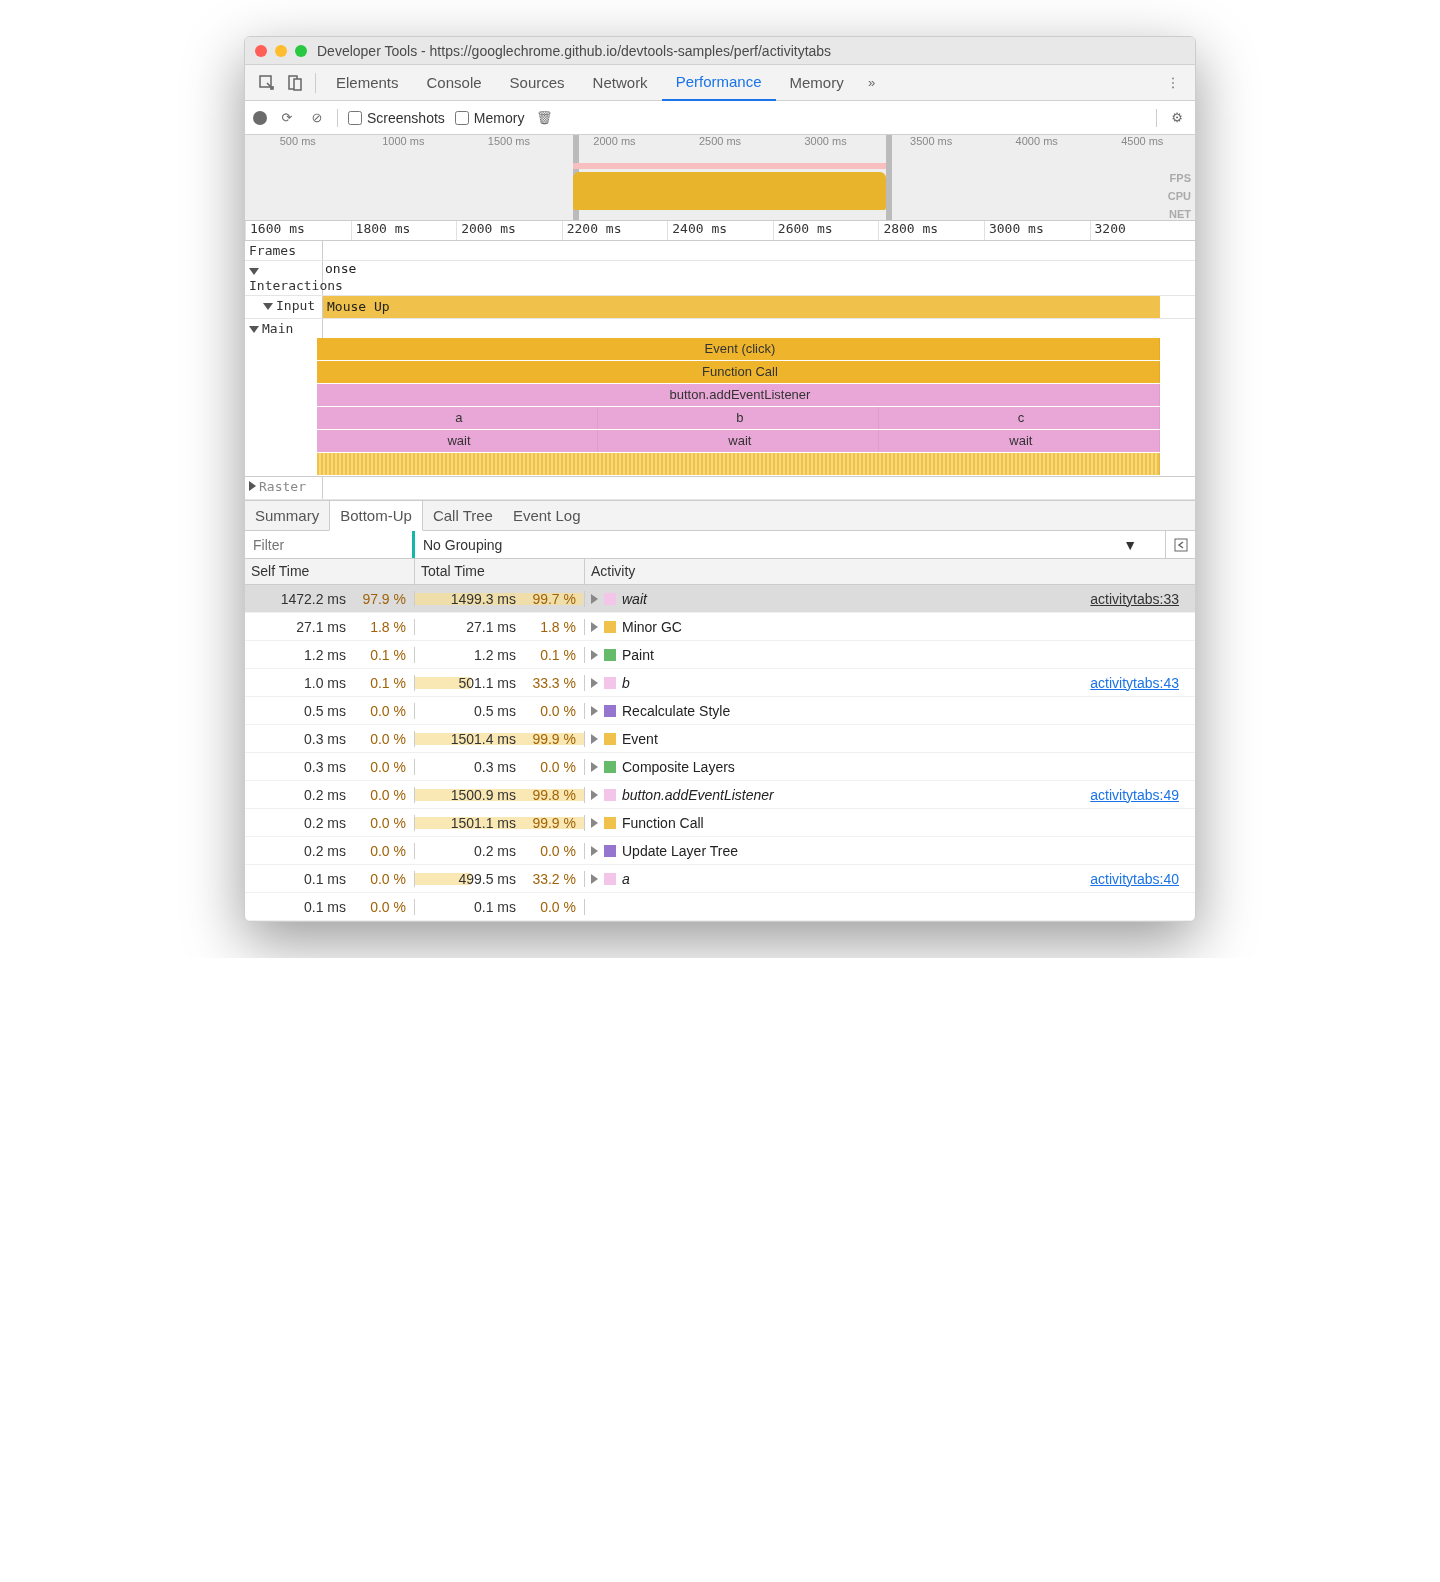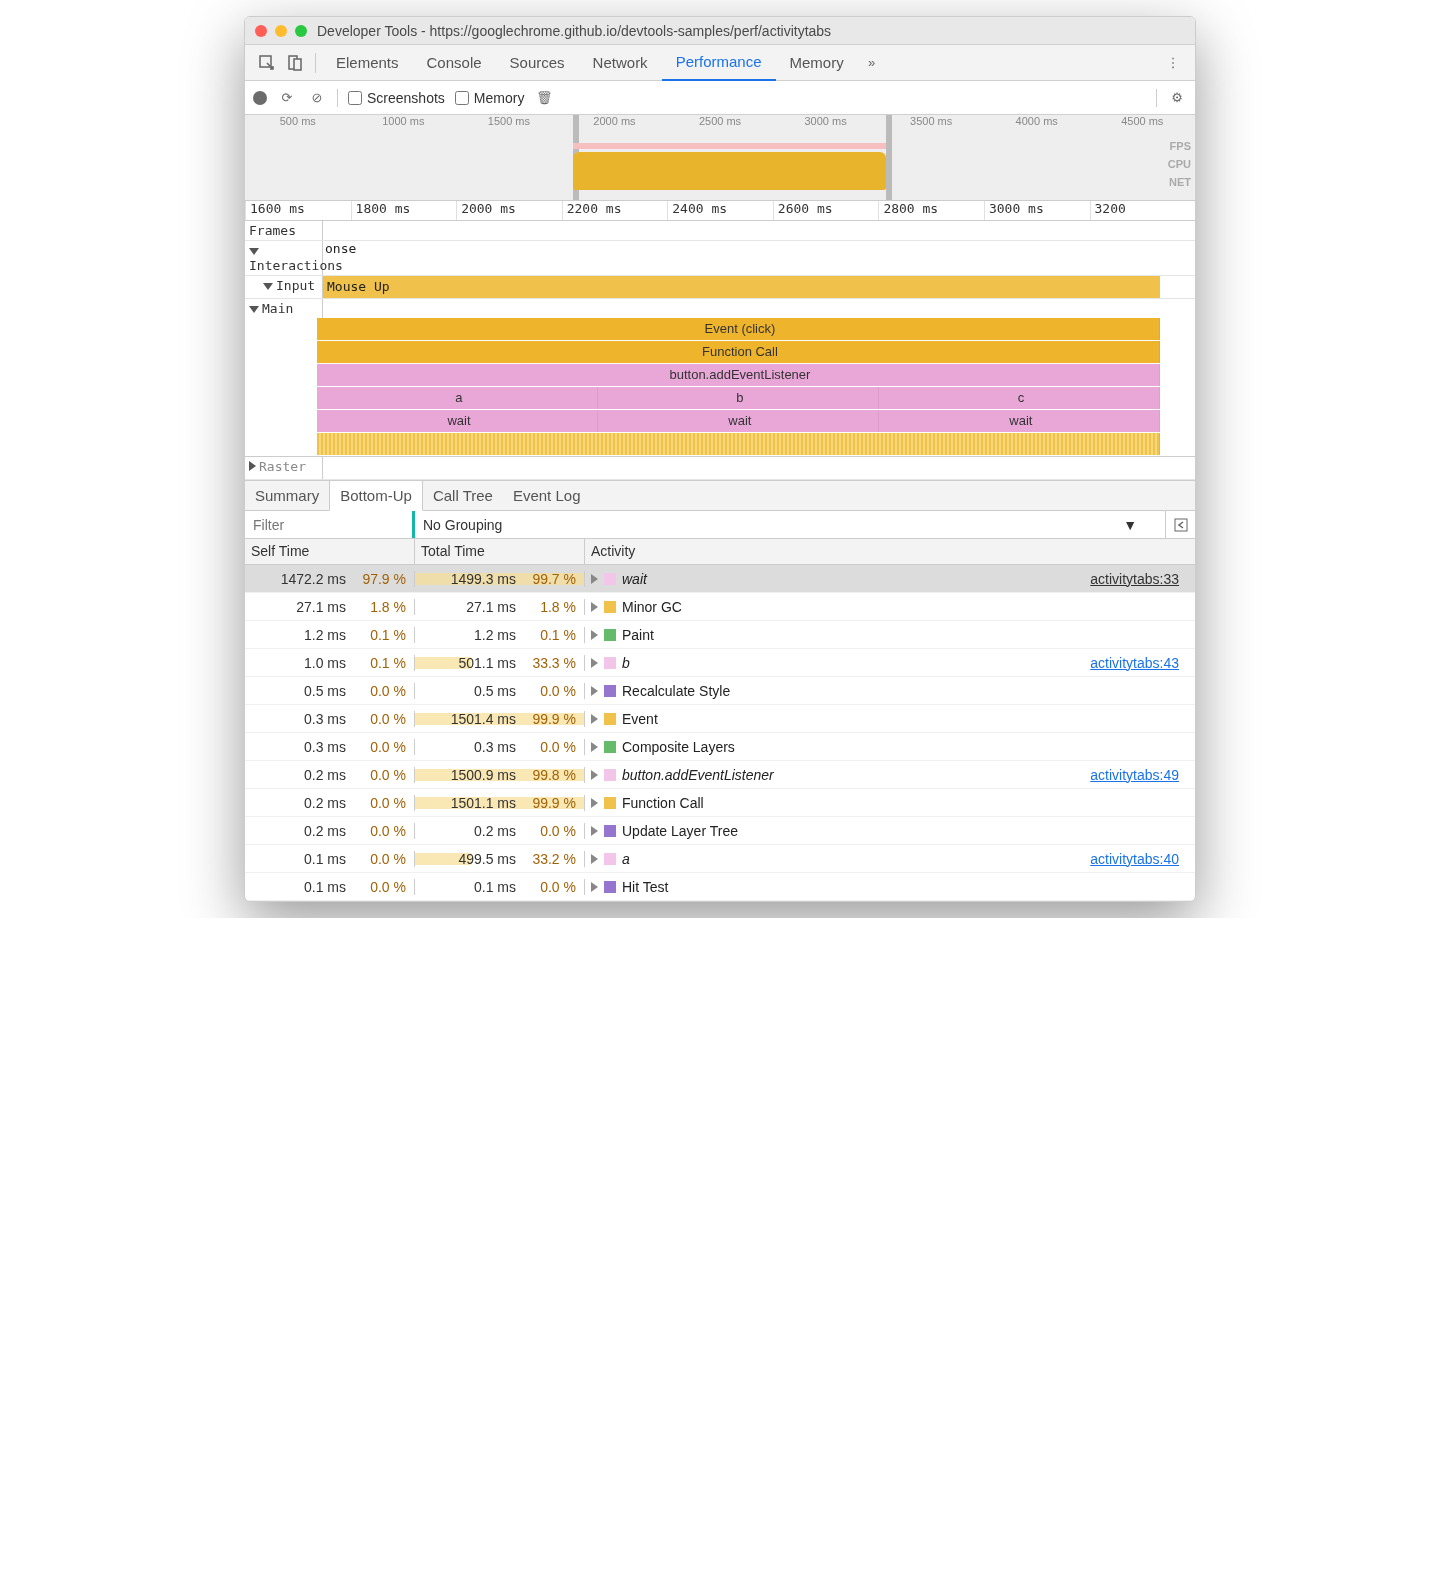--- a/index.html
+++ b/index.html
@@ -1,38 +1,38 @@
 <!DOCTYPE html>
 <html><head>
 <meta charset="utf-8">
 <style>
 * { box-sizing: border-box; margin: 0; padding: 0; }
 body { font-family: -apple-system, "Helvetica Neue", Arial, sans-serif; font-size: 13px; background: #fff; color: #222; }
-.window { width: 952px; margin: 16px auto; border: 1px solid #ccc; border-radius: 6px; overflow: hidden; box-shadow: 0 20px 60px rgba(0,0,0,0.4); background: #fff; }
+.window { width: 952px; margin: 36px auto; border: 1px solid #ccc; border-radius: 6px; overflow: hidden; box-shadow: 0 20px 60px rgba(0,0,0,0.4); background: #fff; }
 .titlebar { background: #e8e8e8; border-bottom: 1px solid #d0d0d0; height: 28px; display: flex; align-items: center; padding: 0 10px; }
 .traffic { display: flex; gap: 8px; margin-right: 10px; }
 .tl { width: 12px; height: 12px; border-radius: 50%; }
 .tl.r { background: #ff5f57; } .tl.y { background: #febc2e; } .tl.g { background: #28c840; }
 .title { font-size: 14px; color: #4a4a4a; white-space: nowrap; overflow: hidden; }
 .tabbar { display: flex; align-items: center; height: 36px; border-bottom: 1px solid #d0d0d0; background: #f3f3f3; padding: 0 8px; }
 .tabbar .iconbtn { width: 28px; height: 28px; display: flex; align-items: center; justify-content: center; color: #666; }
 .tabbar .sep { width: 1px; height: 20px; background: #ccc; margin: 0 6px; }
 .tabbar .tab { padding: 0 14px; height: 36px; display: flex; align-items: center; color: #555; font-size: 15px; cursor: pointer; }
 .tabbar .tab.active { color: #1a73e8; border-bottom: 2px solid #1a73e8; }
 .tabbar .spacer { flex: 1; }
 .toolbar { display: flex; align-items: center; height: 34px; border-bottom: 1px solid #d0d0d0; padding: 0 8px; gap: 10px; }
 .toolbar .circ { width: 14px; height: 14px; border-radius: 50%; background: #6b6b6b; }
 .toolbar .ico { color: #6b6b6b; width: 20px; text-align: center; }
 .toolbar .vsep { width: 1px; height: 18px; background: #ccc; }
 .toolbar label { display: flex; align-items: center; gap: 5px; font-size: 14px; color: #333; }
 .toolbar input[type=checkbox] { width: 14px; height: 14px; }
 .overview { background: #eee; border-bottom: 1px solid #ccc; position: relative; height: 86px; }
 .ov-ruler { height: 18px; display: flex; font-size: 11px; color: #888; }
 .ov-ruler div { flex: 1; text-align: center; }
-.ov-labels { position: absolute; right: 4px; top: 22px; font-size: 11px; color: #aaa; font-weight: bold; text-align: right; }
+.ov-labels { position: absolute; right: 4px; top: 34px; font-size: 11px; color: #aaa; font-weight: bold; text-align: right; }
 .ov-labels div { line-height: 18px; }
 .ov-cpu { position: absolute; left: 34.5%; width: 33%; top: 28px; height: 50px; }
 .ov-cpu .bar1 { height: 6px; background: #f8bfc1; margin-bottom: 3px; }
 .ov-cpu .bar2 { height: 38px; background: #e7b42c; border-radius: 6px 6px 2px 2px; }
 .ov-handle { position: absolute; top: 0; bottom: 0; width: 6px; background: #999; opacity: 0.6; }
 .timeline { border-bottom: 1px solid #ccc; }
 .tl-ruler { height: 20px; display: flex; border-bottom: 1px solid #ccc; font-size: 13px; color: #333; font-family: monospace; }
 .tl-ruler div { flex: 1; padding-left: 4px; border-left: 1px solid #e0e0e0; }
 .tl-track { display: flex; border-bottom: 1px solid #e5e5e5; }
 .tl-label { width: 78px; padding: 2px 4px; font-size: 13px; color: #333; font-family: monospace; flex-shrink: 0; border-right: 1px solid #ccc; }
@@ -419,20 +419,15 @@
       </div>
       <div class="tbl-row">
         <div class="col1">
           <span class="ms">0.1 ms</span>
           <span class="pct">0.0 %</span>
         </div>
         <div class="col2" style="position: relative; z-index: 0;">
           <span class="ms">0.1 ms</span>
           <span class="pct">0.0 %</span>
         </div>
-        <div class="col3">
-          <span class="actri"></span>
-          <span class="swatch sw-purple"></span>
-          <span style="">Hit Test</span>
-        </div>
       </div>
     </div>
 </div>
 
 </body></html>

